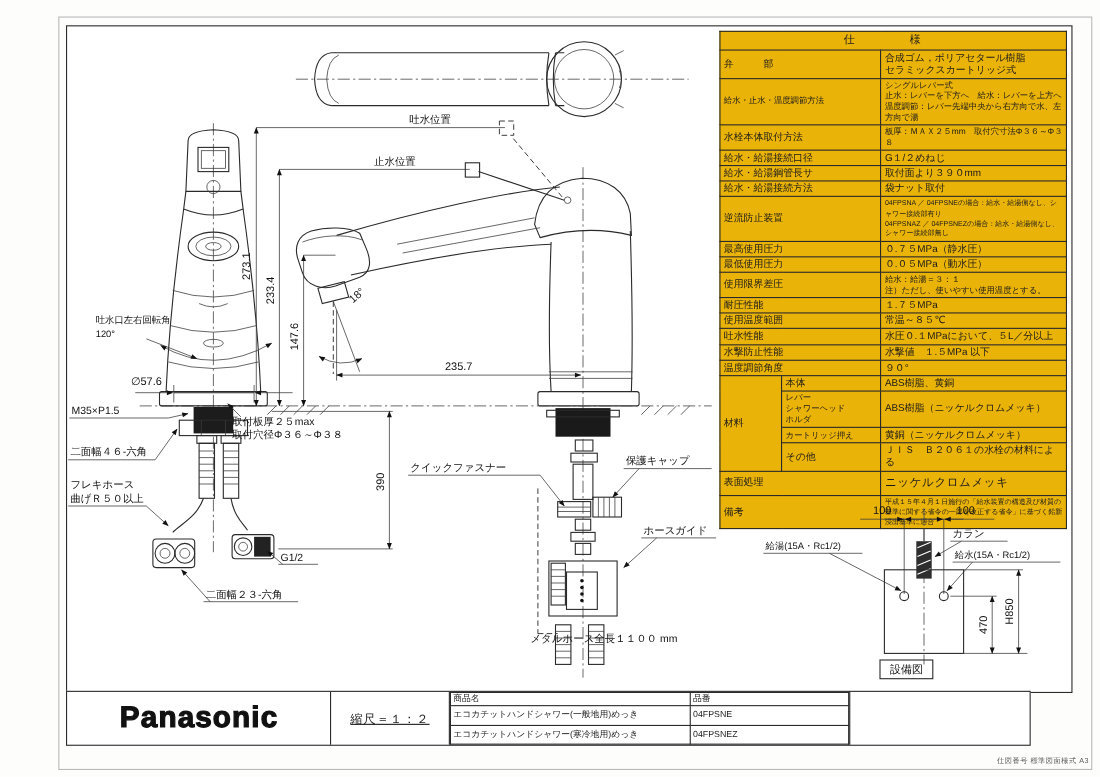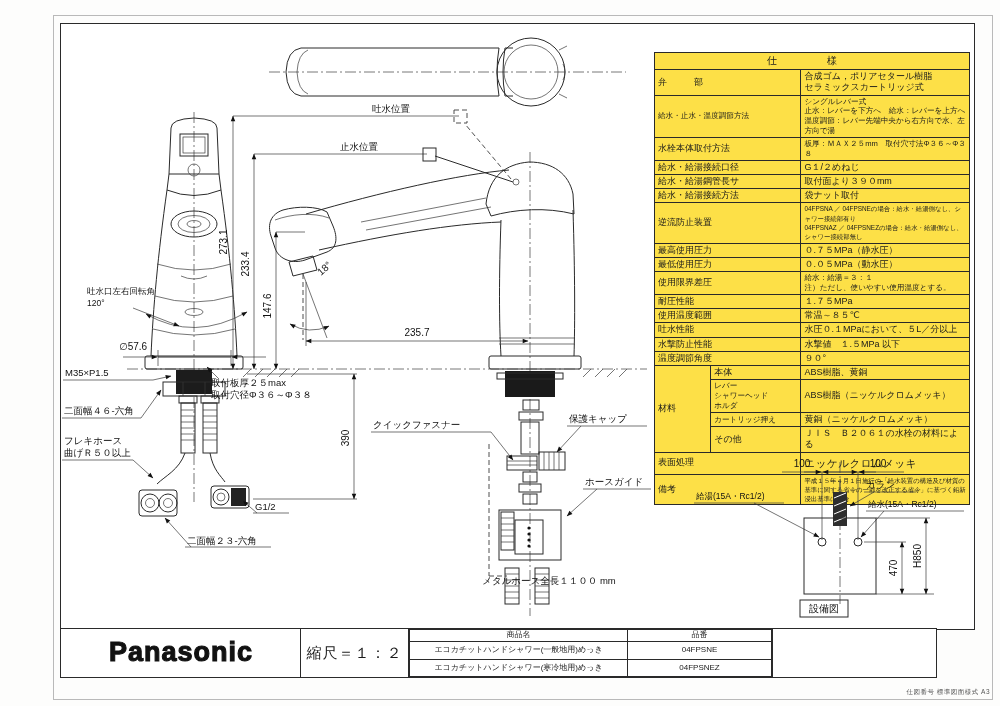--- a/index.html
+++ b/index.html
@@ -6,31 +6,31 @@
   body{
     width:1000px;height:706px;position:relative;background:#fdfdfc;
     font-family:"Liberation Sans","DejaVu Sans",sans-serif;color:#1a1a1a;
     overflow:hidden;-webkit-font-smoothing:antialiased;
   }
   .sheet-border{position:absolute;left:53px;top:15px;width:938px;height:683px;border:1px solid #b9b9b9;}
   .frame{position:absolute;left:60px;top:23px;width:913px;height:605px;border:1.5px solid #2a2a2a;background:#fff;}
   .titleblock{position:absolute;left:60px;top:628px;width:877px;height:50px;border:1.5px solid #2a2a2a;border-top-width:1.5px;background:#fff;display:flex;box-sizing:border-box;}
   .tb-cell{box-sizing:border-box;border-right:1.5px solid #2a2a2a;display:flex;align-items:center;justify-content:center;}
   .tb-logo{width:240px;}
-  .tb-scale{width:108px;font-size:15px;letter-spacing:1px;}
+  .tb-scale{width:108px;font-size:11px;letter-spacing:1px;text-decoration:underline;}
   .tb-products{width:364px;padding:0;display:block;}
   .tb-company{flex:1;border-right:none;font-size:12px;letter-spacing:2px;}
   table.prod{width:100%;height:100%;border-collapse:collapse;table-layout:fixed;}
-  table.prod td{border:1px solid #2a2a2a;font-size:8px;text-align:center;padding:0 2px;line-height:1.05;white-space:nowrap;overflow:hidden;}
+  table.prod td{border:1px solid #2a2a2a;font-size:8px;padding:0 2px;line-height:1.05;white-space:nowrap;overflow:hidden;}
   table.prod tr.ph td{font-size:8px;height:11px;}
   table.prod col.c1{width:218px;}
   .fmt-note{position:absolute;left:840px;top:688px;width:150px;font-size:6.5px;color:#555;text-align:right;letter-spacing:.5px;}
 
   
-  table.spec{position:absolute;left:593px;top:4px;width:316px;border-collapse:collapse;border:1.5px solid #2a2a2a;table-layout:fixed;background:#fde047;margin-top:24px;}
+  table.spec{position:absolute;left:593px;top:4px;width:316px;border-collapse:collapse;border:1.5px solid #2a2a2a;table-layout:fixed;background:#eab308;}
   table.spec td{border:1px solid #2a2a2a;font-size:9px;padding:1px 3px;line-height:1.25;vertical-align:middle;white-space:pre-line;word-break:break-all;}
   table.spec td.lb{text-align:left;}
   table.spec td.vl{text-align:left;}
   table.spec tr.hd td{text-align:center;font-size:10px;letter-spacing:20px;height:16px;padding:0;}
   table.spec .sm{font-size:7.6px;line-height:1.3;}
   table.spec .xs{font-size:6.4px;line-height:1.45;}
   table.spec col.cA{width:56px;}table.spec col.cB{width:90px;}table.spec col.cC{width:168px;}
 
   
   svg{position:absolute;overflow:visible;}

